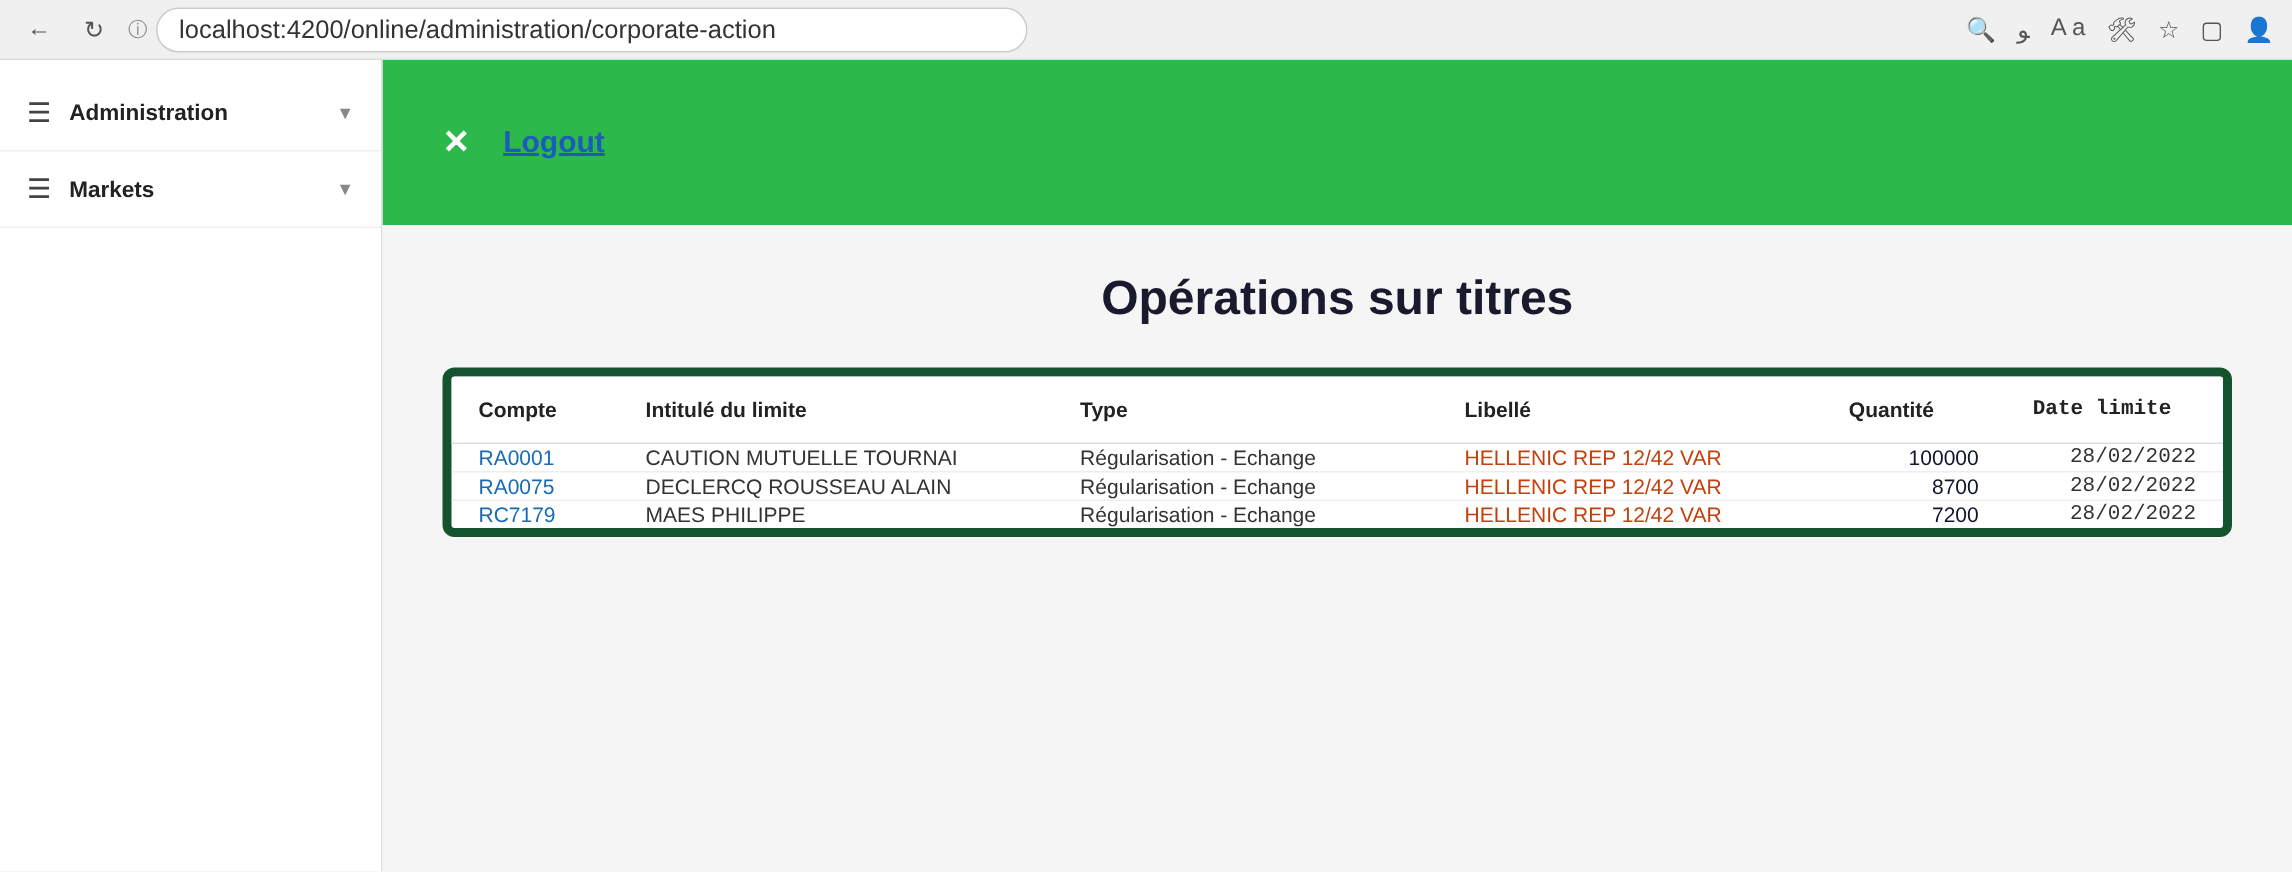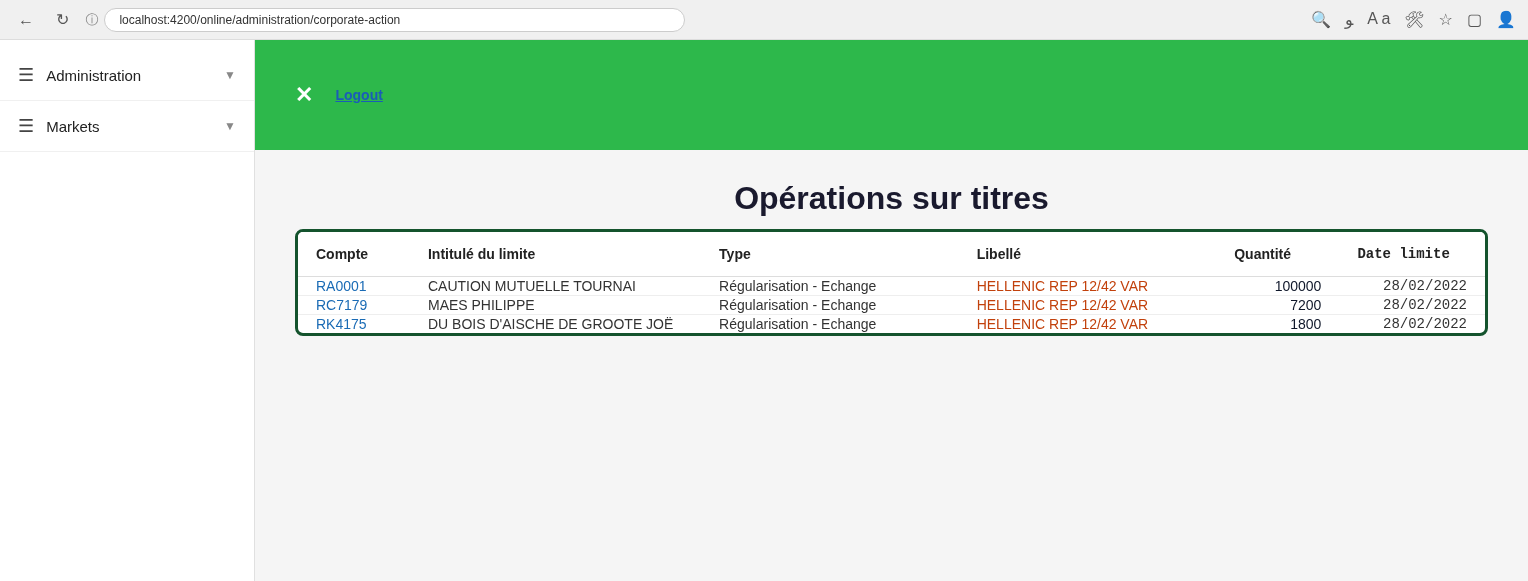--- a/index.html
+++ b/index.html
@@ -21,21 +21,21 @@
       cursor: pointer;
       font-size: 16px;
       color: #555;
       padding: 2px 6px;
     }
     .browser-url-bar {
       flex: 1;
       border: 1px solid #ccc;
       border-radius: 20px;
       padding: 4px 14px;
-      font-size: 12px;
+      font-size: 17px;
       background: #fff;
       color: #333;
       max-width: 700px;
     }
     .browser-icons {
       display: flex;
       gap: 14px;
       color: #555;
       margin-left: auto;
     }
@@ -66,21 +66,21 @@
       cursor: pointer;
       gap: 12px;
       font-size: 15px;
       color: #222;
       border-bottom: 1px solid #f0f0f0;
     }
     .sidebar-icon {
       font-size: 18px;
       color: #444;
     }
-    .sidebar-label { flex: 1; font-weight: 400; }
+    .sidebar-label { flex: 1; font-weight: 700; }
     .sidebar-chevron { font-size: 12px; color: #888; }
 
     
     .main-area {
       flex: 1;
       display: flex;
       flex-direction: column;
       overflow: hidden;
     }
 
@@ -98,47 +98,47 @@
       border: none;
       cursor: pointer;
       color: #fff;
       font-size: 22px;
       font-weight: bold;
       line-height: 1;
       padding: 2px 4px;
     }
     .logout-link {
       color: #1a5cb8;
-      font-size: 14px;
+      font-size: 20px;
       font-weight: 600;
       text-decoration: underline;
       cursor: pointer;
       background: none;
       border: none;
     }
 
     
     .content {
       flex: 1;
       padding: 30px 40px;
       background: #f5f5f5;
       overflow-y: auto;
     }
     .page-title {
       text-align: center;
       font-size: 32px;
       font-weight: 700;
       color: #1a1a2e;
-      margin-bottom: 12px;
+      margin-bottom: 28px;
     }
 
     
     .table-container {
       background: #fff;
-      border: 3px solid #14532d;
+      border: 6px solid #14532d;
       border-radius: 8px;
       overflow: hidden;
       max-width: 1200px;
       margin: 0 auto;
     }
     table {
       width: 100%;
       border-collapse: collapse;
     }
     thead tr {
@@ -248,43 +248,43 @@
       <td class="col-libelle">
         <span class="libelle-text">HELLENIC REP 12/42 VAR</span>
       </td>
       <td class="col-quantite">
         <span class="quantite-text">100000</span>
       </td>
       <td class="col-date">28/02/2022</td>
     </tr>
               <tr>
       <td class="col-compte">
+        <span class="compte-link">RA0075</span>
+      </td>
+      <td class="col-intitule">DECLERCQ ROUSSEAU ALAIN</td>
+      <td class="col-type">Régularisation - Echange</td>
+      <td class="col-libelle">
+        <span class="libelle-text">HELLENIC REP 12/42 VAR</span>
+      </td>
+      <td class="col-quantite">
+        <span class="quantite-text">8700</span>
+      </td>
+      <td class="col-date">28/02/2022</td>
+    </tr>
+              <tr>
+      <td class="col-compte">
         <span class="compte-link">RC7179</span>
       </td>
       <td class="col-intitule">MAES PHILIPPE</td>
       <td class="col-type">Régularisation - Echange</td>
       <td class="col-libelle">
         <span class="libelle-text">HELLENIC REP 12/42 VAR</span>
       </td>
       <td class="col-quantite">
         <span class="quantite-text">7200</span>
-      </td>
-      <td class="col-date">28/02/2022</td>
-    </tr>
-              <tr>
-      <td class="col-compte">
-        <span class="compte-link">RK4175</span>
-      </td>
-      <td class="col-intitule">DU BOIS D'AISCHE DE GROOTE JOË</td>
-      <td class="col-type">Régularisation - Echange</td>
-      <td class="col-libelle">
-        <span class="libelle-text">HELLENIC REP 12/42 VAR</span>
-      </td>
-      <td class="col-quantite">
-        <span class="quantite-text">1800</span>
       </td>
       <td class="col-date">28/02/2022</td>
     </tr>
             </tbody>
         </table>
       </div>
     </div>
   </div>
 </div>
 

